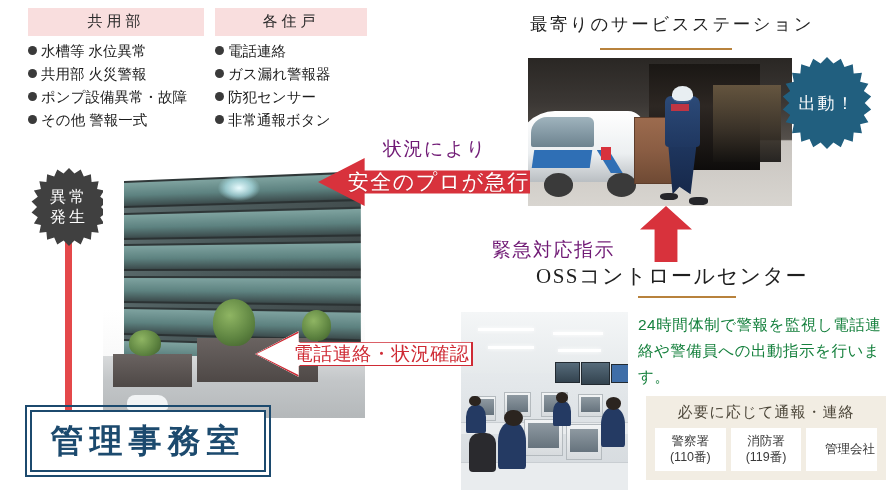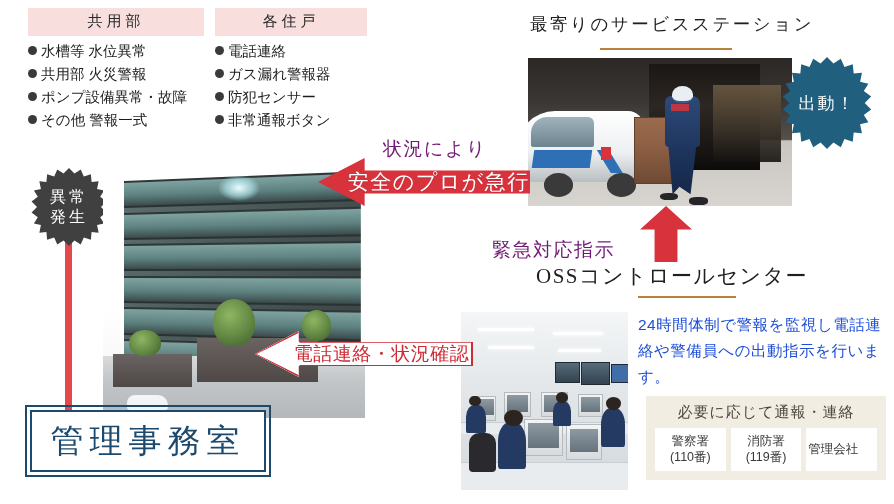--- a/index.html
+++ b/index.html
@@ -332,21 +332,21 @@
     letter-spacing:6px;
     font-family:"Liberation Serif", serif;
     white-space:nowrap;
   }
 
   
   .desc {
     position:absolute;
     font-size:15.5px;
     line-height:26px;
-    color:#1d4ed8;
+    color:#15803d;
     letter-spacing:0.5px;
     font-family:"Liberation Sans", sans-serif;
   }
 
   
   .contacts {
     position:absolute;
     background:#f2ede3;
     padding:7px 9px 9px 9px;
     box-sizing:border-box;
@@ -509,36 +509,36 @@
     <div class="cc-chair" style="left:5%; top:68%; width:16%; height:22%;"></div>
   </div>
 
   <div class="arrow-left-outline" style="left:255px; top:331px; width:218px; height:46px;">
     <div class="oshape"></div>
     <div class="oinner"></div>
     <span class="atxt">電話連絡・状況確認</span>
   </div>
 
 
-  <div class="mgmt-box" style="left:30px; top:410px; width:232px; height:58px;">
+  <div class="mgmt-box" style="left:30px; top:410px; width:232px; height:58px;font-weight:bold;">
     <span class="mtxt">管理事務室</span>
   </div>
 
   <div class="desc" style="left:638px; top:312px; width:250px;">24時間体制で警報を監視し電話連絡や警備員への出動指示を行います。</div>
 
   <div class="contacts" style="left:646px; top:396px; width:240px; height:84px;">
     <div class="contacts-title">必要に応じて通報・連絡</div>
     <div class="contacts-row">
       <div class="contact-card">
         <div>警察署</div>
         <div>(110番)</div>
       </div>
       <div class="contact-card">
         <div>消防署</div>
         <div>(119番)</div>
       </div>
-      <div class="contact-card" style="display:flex; align-items:center; justify-content:flex-start;">
+      <div class="contact-card" style="display:flex; align-items:center; justify-content:flex-end;">
         <div>管理会社</div>
       </div>
     </div>
   </div>
 
 </div>
 
 </body></html>

